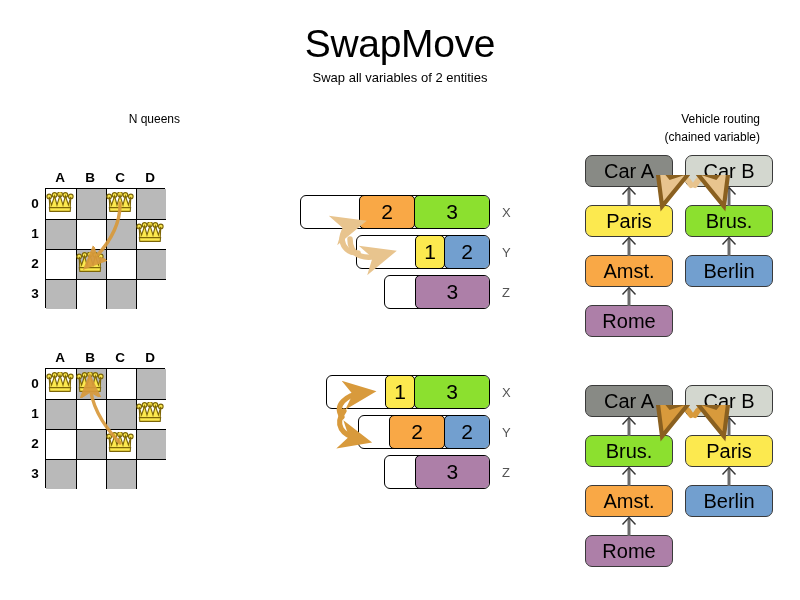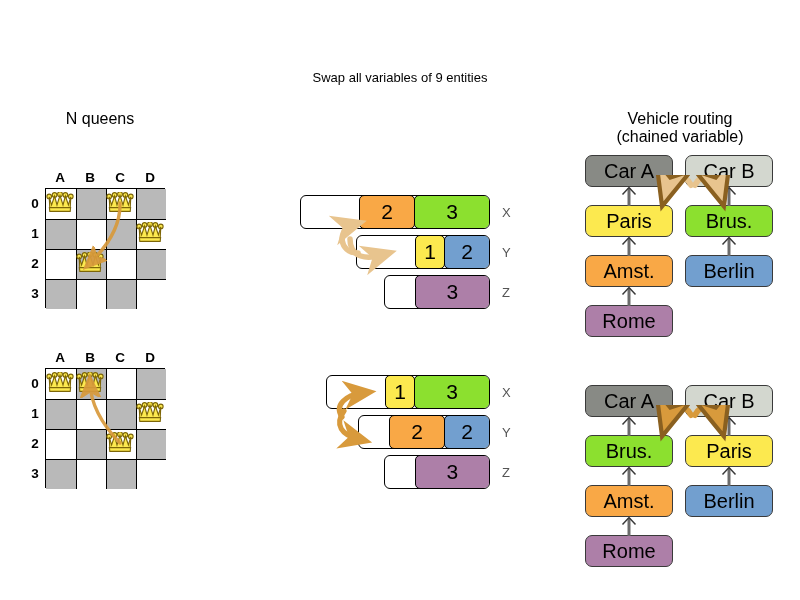--- a/index.html
+++ b/index.html
@@ -20,21 +20,21 @@
     text-align:center; font-size:39px; font-weight:400;
     letter-spacing:-0.3px; line-height:1;
   }
   .subtitle {
     position:absolute; left:0; top:70px; width:800px;
     text-align:center; font-size:13px; font-weight:400;
   }
 
   
   .sec-head {
-    position:absolute; text-align:center; font-size:16px;
+    position:absolute; text-align:right; font-size:12px;
     line-height:18px; white-space:pre-line;
   }
 
   
   .board-wrap { position:absolute; }
   .board {
     position:absolute; left:20px; top:18px;
     width:120px; height:120px;
     border:1.6px solid #000;
   }
@@ -91,21 +91,22 @@
   }
   .vr-arrow { position:absolute; }
 
   .swap-arrow { position:absolute; pointer-events:none; }
 </style>
 </head>
 <body>
 
 <div id="stage">
 
-  <div class="subtitle">Swap all variables of 9 entities</div>
+  <div class="title">SwapMove</div>
+  <div class="subtitle">Swap all variables of 2 entities</div>
 
   <div class="sec-head" style="left:20px; top:110px; width:160px;">N queens</div>
   <div class="sec-head" style="left:600px; top:110px; width:160px;">Vehicle routing
 (chained variable)</div>
 
   <div id="nq-before" class="board-wrap" style="left:25px; top:170px; width:160px; height:160px;">
       <div class="col-lab" style="left:20px; top:0px;">A</div>
       <div class="col-lab" style="left:50px; top:0px;">B</div>
       <div class="col-lab" style="left:80px; top:0px;">C</div>
       <div class="col-lab" style="left:110px; top:0px;">D</div>

